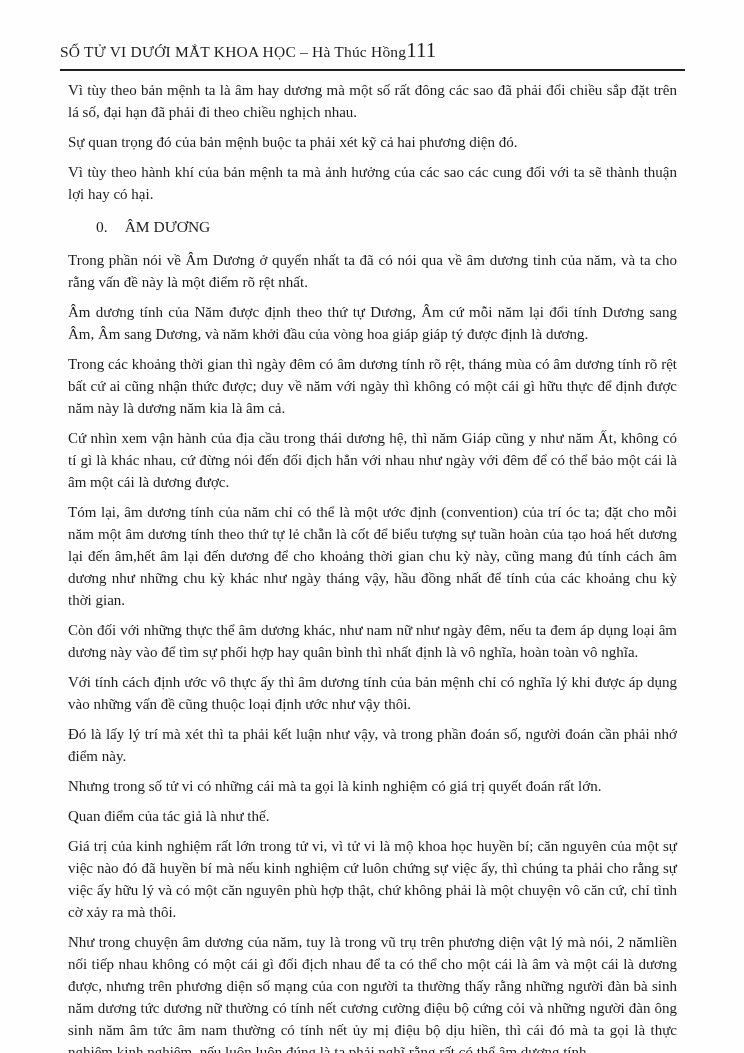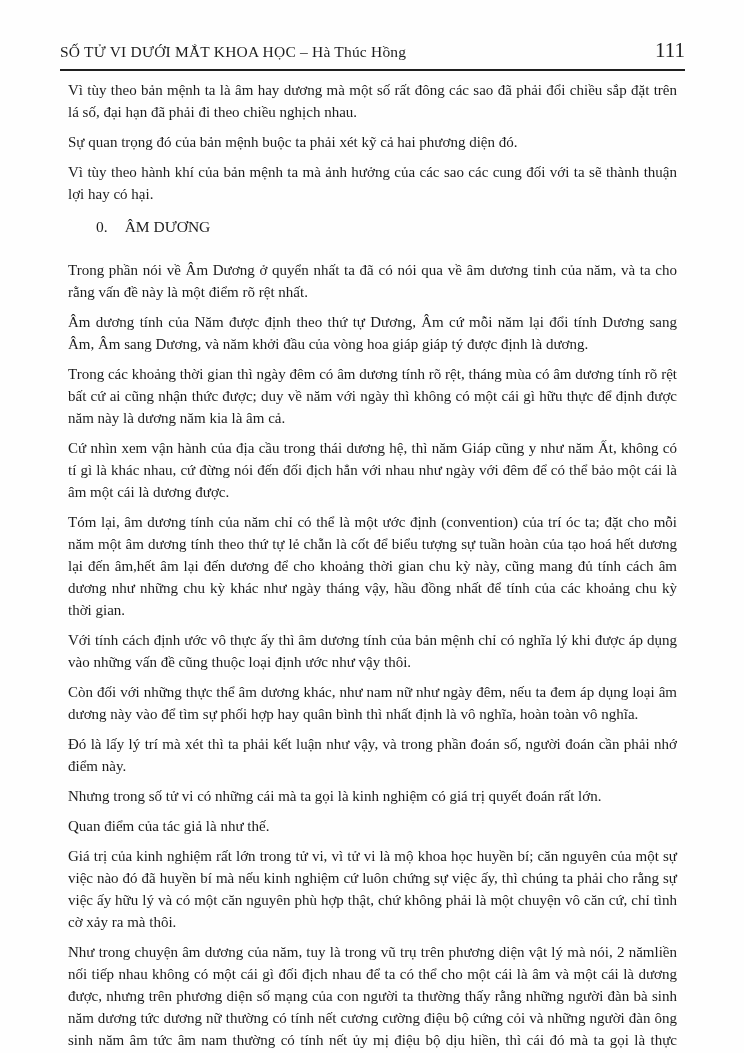--- a/index.html
+++ b/index.html
@@ -13,47 +13,46 @@
     height: 1053px;
     box-sizing: border-box;
     background: #fefefe;
     color: #1c1c1c;
     font-family: "Liberation Serif", "DejaVu Serif", serif;
     padding: 40px 59px 0 60px;
     overflow: hidden;
   }
   .header-row {
     display: flex;
-    justify-content: space-between;
+    justify-content: flex-start;
     align-items: baseline;
     font-size: 15.5px;
     line-height: 20px;
     white-space: nowrap;
-    gap: 16px;
   }
   .running-title { letter-spacing: 0.2px; }
   .page-number { font-size: 21px; }
   .header-rule {
     border: none;
     border-top: 2px solid #1f1f1f;
     margin: 7px 0 6px 0;
     height: 0;
   }
   main { display: block; }
   main p {
     font-size: 15px;
     line-height: 22px;
     margin: 8px 8px;
     text-align: justify;
     text-justify: inter-word;
   }
   h2.section-heading {
     font-size: 15.5px;
     font-weight: normal;
-    margin: 11px 0 21px 36px;
+    margin: 11px 0 11px 36px;
     line-height: 22px;
   }
   h2.section-heading .heading-number { margin-right: 17px; }
 </style>
 </head>
 <body>
 
 <div class="page">
   <header class="header-row">
     <span class="running-title">SỐ TỬ VI DƯỚI MẮT KHOA HỌC – Hà Thúc Hồng</span>
@@ -63,21 +62,21 @@
   <main>
     <p>Vì tùy theo bản mệnh ta là âm hay dương mà một số rất đông các sao đã phải đổi chiều sắp đặt trên lá số, đại hạn đã phải đi theo chiều nghịch nhau.</p>
     <p>Sự quan trọng đó của bản mệnh buộc ta phải xét kỹ cả hai phương diện đó.</p>
     <p>Vì tùy theo hành khí của bản mệnh ta mà ảnh hưởng của các sao các cung đối với ta sẽ thành thuận lợi hay có hại.</p>
     <h2 class="section-heading"><span class="heading-number">0.</span><span>ÂM DƯƠNG</span></h2>
     <p>Trong phần nói về Âm Dương ở quyển nhất ta đã có nói qua về âm dương tinh của năm, và ta cho rằng vấn đề này là một điểm rõ rệt nhất.</p>
     <p>Âm dương tính của Năm được định theo thứ tự Dương, Âm cứ mỗi năm lại đổi tính Dương sang Âm, Âm sang Dương, và năm khởi đầu của vòng hoa giáp giáp tý được định là dương.</p>
     <p>Trong các khoảng thời gian thì ngày đêm có âm dương tính rõ rệt, tháng mùa có âm dương tính rõ rệt bất cứ ai cũng nhận thức được; duy về năm với ngày thì không có một cái gì hữu thực để định được năm này là dương năm kia là âm cả.</p>
     <p>Cứ nhìn xem vận hành của địa cầu trong thái dương hệ, thì năm Giáp cũng y như năm Ất, không có tí gì là khác nhau, cứ đừng nói đến đối địch hẳn với nhau như ngày với đêm để có thể bảo một cái là âm một cái là dương được.</p>
     <p>Tóm lại, âm dương tính của năm chỉ có thể là một ước định (convention) của trí óc ta; đặt cho mỗi năm một âm dương tính theo thứ tự lẻ chẵn là cốt để biểu tượng sự tuần hoàn của tạo hoá hết dương lại đến âm,hết âm lại đến dương để cho khoảng thời gian chu kỳ này, cũng mang đủ tính cách âm dương như những chu kỳ khác như ngày tháng vậy, hầu đồng nhất để tính của các khoảng chu kỳ thời gian.</p>
+    <p>Còn đối với những thực thể âm dương khác, như nam nữ như ngày đêm, nếu ta đem áp dụng loại âm dương này vào để tìm sự phối hợp hay quân bình thì nhất định là vô nghĩa, hoàn toàn vô nghĩa.</p>
     <p>Với tính cách định ước vô thực ấy thì âm dương tính của bản mệnh chỉ có nghĩa lý khi được áp dụng vào những vấn đề cũng thuộc loại định ước như vậy thôi.</p>
-    <p>Còn đối với những thực thể âm dương khác, như nam nữ như ngày đêm, nếu ta đem áp dụng loại âm dương này vào để tìm sự phối hợp hay quân bình thì nhất định là vô nghĩa, hoàn toàn vô nghĩa.</p>
     <p>Đó là lấy lý trí mà xét thì ta phải kết luận như vậy, và trong phần đoán số, người đoán cần phải nhớ điểm này.</p>
     <p>Nhưng trong số tử vi có những cái mà ta gọi là kinh nghiệm có giá trị quyết đoán rất lớn.</p>
     <p>Quan điểm của tác giả là như thế.</p>
     <p>Giá trị của kinh nghiệm rất lớn trong tử vi, vì tử vi là mộ khoa học huyền bí; căn nguyên của một sự việc nào đó đã huyền bí mà nếu kinh nghiệm cứ luôn chứng sự việc ấy, thì chúng ta phải cho rằng sự việc ấy hữu lý và có một căn nguyên phù hợp thật, chứ không phải là một chuyện vô căn cứ, chỉ tình cờ xảy ra mà thôi.</p>
     <p>Như trong chuyện âm dương của năm, tuy là trong vũ trụ trên phương diện vật lý mà nói, 2 nămliền nối tiếp nhau không có một cái gì đối địch nhau để ta có thể cho một cái là âm và một cái là dương được, nhưng trên phương diện số mạng của con người ta thường thấy rằng những người đàn bà sinh năm dương tức dương nữ thường có tính nết cương cường điệu bộ cứng cỏi và những người đàn ông sinh năm âm tức âm nam thường có tính nết ủy mị điệu bộ dịu hiền, thì cái đó mà ta gọi là thực nghiệm kinh nghiệm, nếu luôn luôn đúng là ta phải nghĩ rằng rất có thể âm dương tính</p>
   </main>
 </div>
 
 </body></html>

